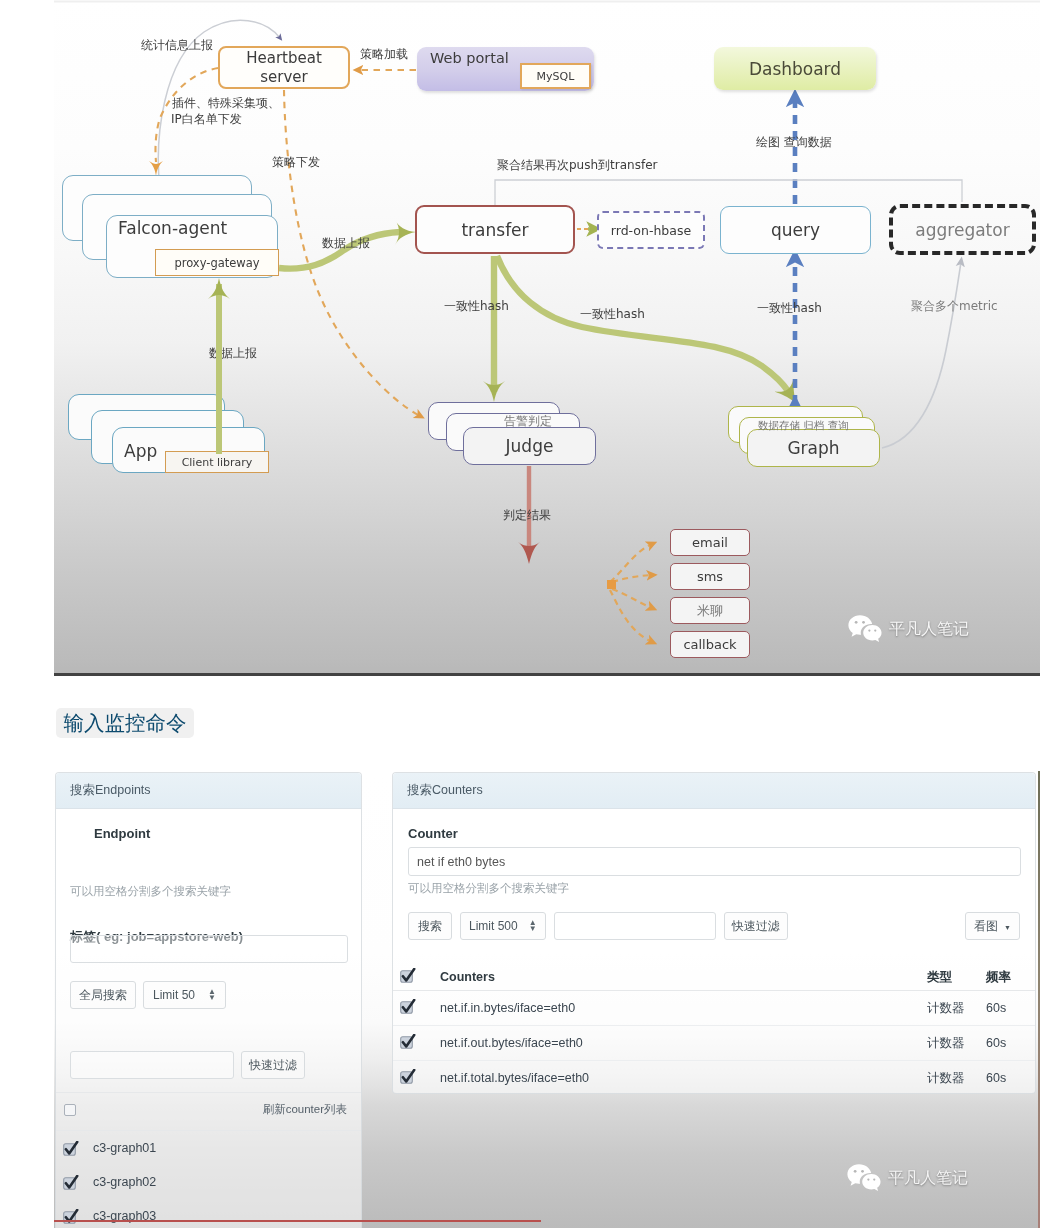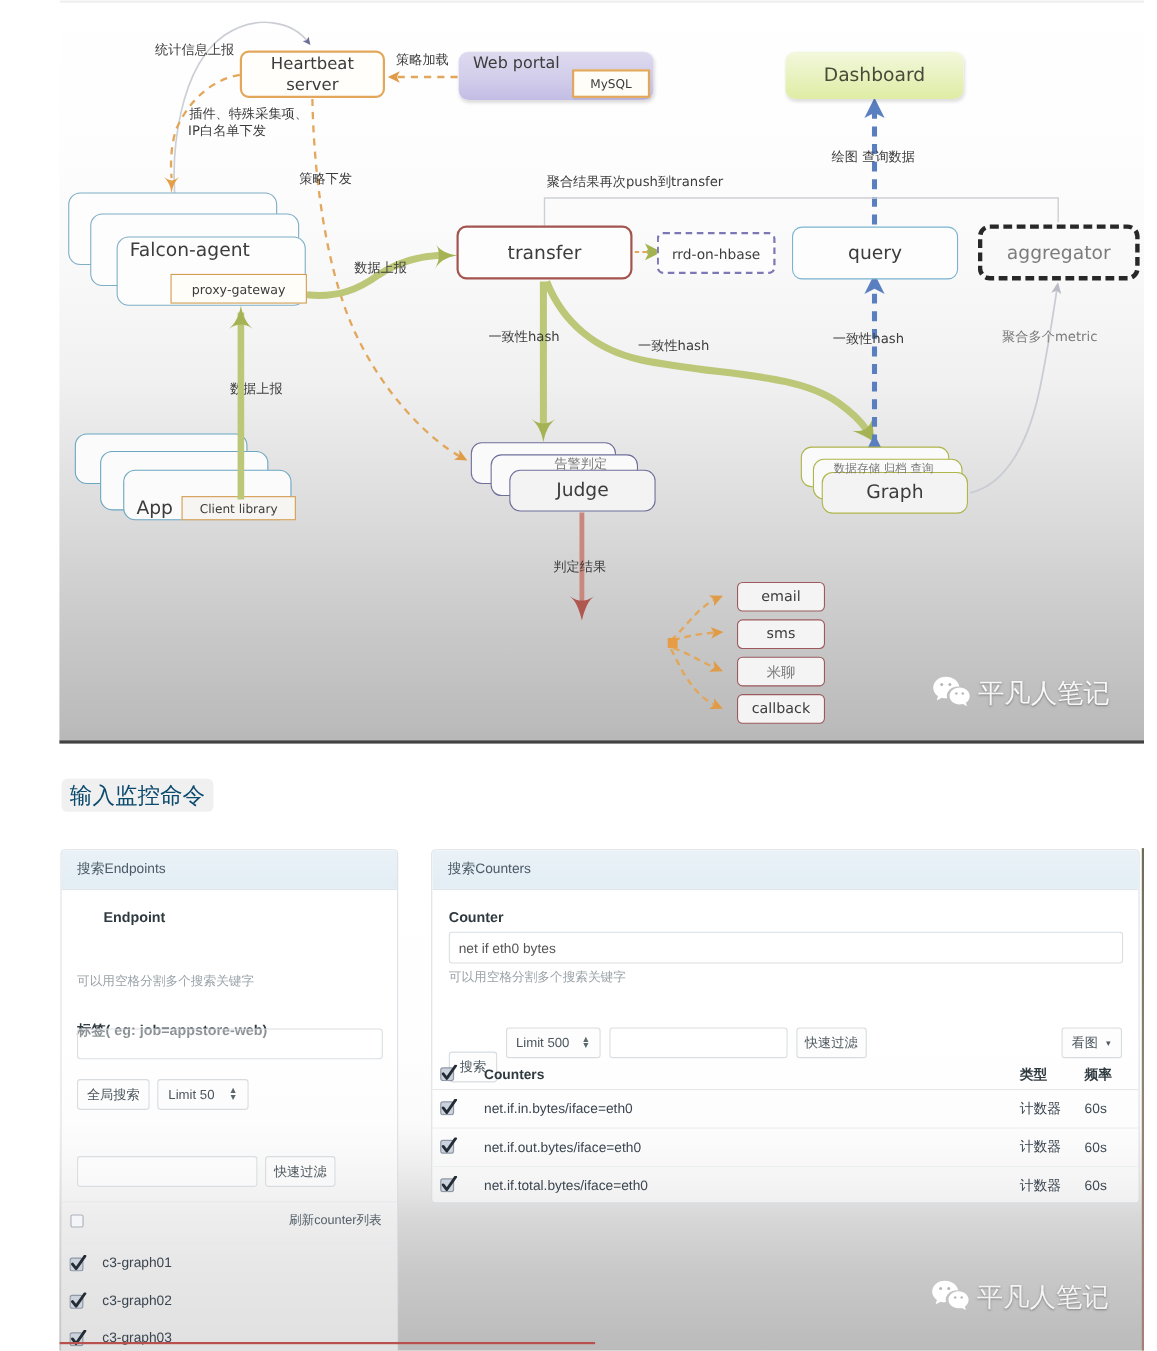--- a/index.html
+++ b/index.html
@@ -26,21 +26,21 @@
   .panel{position:absolute;background:rgba(255,255,255,.55);border:1px solid rgba(210,215,219,.75);border-radius:4px;box-sizing:border-box;}
   .panel-head{background:linear-gradient(180deg,#eaf2f7 0%,#e2edf4 100%);border-bottom:1px solid #dbe3e9;
      padding:9px 14px;font-size:12.5px;color:#4a5a66;border-radius:3px 3px 0 0;}
   .fld-label{font-weight:bold;font-size:13px;color:#2f3a40;}
   .txtin{box-sizing:border-box;border:1px solid #dadee1;border-radius:3px;background:rgba(255,255,255,.45);
      font-size:12.5px;color:#555;padding:0 8px;display:flex;align-items:center;}
   .hint{font-size:11.5px;color:#9aa3a9;}
   .btn{box-sizing:border-box;border:1px solid #d8dcdf;border-radius:3px;background:rgba(252,252,252,.5);
      font-size:12px;color:#4c575e;display:flex;align-items:center;justify-content:center;}
   .chk{box-sizing:border-box;width:12px;height:12px;border:1.2px solid #aab1ba;border-radius:2px;background:#f4f5f7;}
-  .wmark{position:absolute;display:flex;align-items:center;gap:3px;color:#f7f7f7;font-size:24px;
+  .wmark{position:absolute;display:flex;align-items:center;gap:3px;color:#f7f7f7;font-size:16px;
      font-family:Liberation Serif, serif;text-shadow:0 1px 2px rgba(60,60,60,.55);justify-content:flex-end;}
   .tickbox{display:inline-flex;align-items:center;}
   .ep-row{display:flex;align-items:center;gap:14px;padding:0 7px;height:34px;font-size:12.5px;color:#3b4650;}
   table[data-name="counters-table"] th{font-weight:bold;color:#2f3a40;text-align:left;
      padding:0;height:27px;border-bottom:1px solid #e6e8ea;}
   table[data-name="counters-table"] td{color:#3b4650;padding:0;height:34px;border-bottom:1px solid #eceef0;}
   .c-chk{width:40px;padding-left:7px !important;}
   .c-type>span{position:absolute;left:-108px;top:50%;transform:translateY(-50%);white-space:nowrap;}
   .c-freq>span{position:absolute;left:-49px;top:50%;transform:translateY(-50%);white-space:nowrap;}
   .c-name{}
@@ -149,21 +149,21 @@
     <div class="dbox" data-name="falcon-agent-stack-mid" style="left:28px;top:194px;width:190px;height:66px;border:1.6px solid #7daec6;border-radius:11px;background:#fdfdfd;"></div>
     <div class="dbox" data-name="node-falcon-agent" style="left:52px;top:215px;width:172px;height:63px;border:1.6px solid #7daec6;border-radius:11px;background:#fdfdfd;justify-content:flex-start;padding-left:11px;align-items:flex-start;padding-top:2px;font-size:17px;">
       <span data-name="falcon-agent-label">Falcon-agent</span>
     </div>
     <div class="dbox" data-name="node-proxy-gateway" style="left:101px;top:249px;width:124px;height:27px;border:1.6px solid #d39c52;background:#fffdf8;font-size:11.5px;">
       <span data-name="proxy-gateway-label">proxy-gateway</span>
     </div>
 
     <div class="dbox" data-name="app-stack-back" style="left:14px;top:394px;width:157px;height:46px;border:1.6px solid #6ba7c2;border-radius:11px;background:#fbfbfb;"></div>
     <div class="dbox" data-name="app-stack-mid" style="left:37px;top:410px;width:153px;height:54px;border:1.6px solid #6ba7c2;border-radius:11px;background:#fbfbfb;"></div>
-    <div class="dbox" data-name="node-app" style="left:58px;top:427px;width:153px;height:46px;border:1.6px solid #6ba7c2;border-radius:11px;background:#fbfbfb;justify-content:flex-start;padding-left:11px;align-items:flex-end;padding-top:2px;font-size:17px;">
+    <div class="dbox" data-name="node-app" style="left:58px;top:427px;width:153px;height:46px;border:1.6px solid #6ba7c2;border-radius:11px;background:#fbfbfb;justify-content:flex-start;padding-left:11px;align-items:center;padding-top:2px;font-size:17px;">
       <span data-name="app-label">App</span>
     </div>
     <div class="dbox" data-name="node-client-library" style="left:111px;top:451px;width:104px;height:22px;border:1.6px solid #d39c52;background:#f7f5f1;font-size:11px;">
       <span data-name="client-library-label">Client library</span>
     </div>
 
     <div class="dbox" data-name="node-transfer" style="left:361px;top:205px;width:160px;height:49px;border:2px solid #a3544f;border-radius:9px;background:#fdfdfd;font-size:17px;">
       <span data-name="transfer-label">transfer</span>
     </div>
 
@@ -306,21 +306,21 @@
     </div>
 
     <div class="panel" data-name="counters-panel" style="left:338px;top:1px;width:644px;height:322px;overflow:hidden;">
       <div class="panel-head" data-name="counters-panel-title">搜索Counters</div>
       <div class="fld-label" data-name="counter-field-label" style="position:absolute;left:15px;top:53px;">Counter</div>
       <div class="txtin" data-name="counter-input" style="position:absolute;left:15px;top:74px;width:613px;height:29px;">
         <span data-name="counter-input-value">net if eth0 bytes</span>
       </div>
       <div class="hint" data-name="counter-hint" style="position:absolute;left:15px;top:108px;">可以用空格分割多个搜索关键字</div>
       <div style="position:absolute;left:15px;right:15px;top:139px;display:flex;gap:8px;align-items:center;">
-        <div class="btn" data-name="counter-search-button" style="height:28px;padding:0 9px;margin-top:44px;">
+        <div class="btn" data-name="counter-search-button" style="height:28px;padding:0 9px;">
           <span data-name="counter-search-label">搜索</span>
         </div>
         <div class="btn" data-name="limit-select-counters" style="height:28px;padding:0 8px;gap:11px;">
           <span data-name="limit-select-counters-value">Limit 500</span>
           <span data-name="stepper-icon-counters" style="font-size:8px;line-height:6px;display:flex;flex-direction:column;color:#5b666d;">
             <span>▲</span>
               <span>▼</span>
           </span>
         </div>
         <div class="txtin" data-name="counter-filter-input" style="height:28px;width:162px;">

